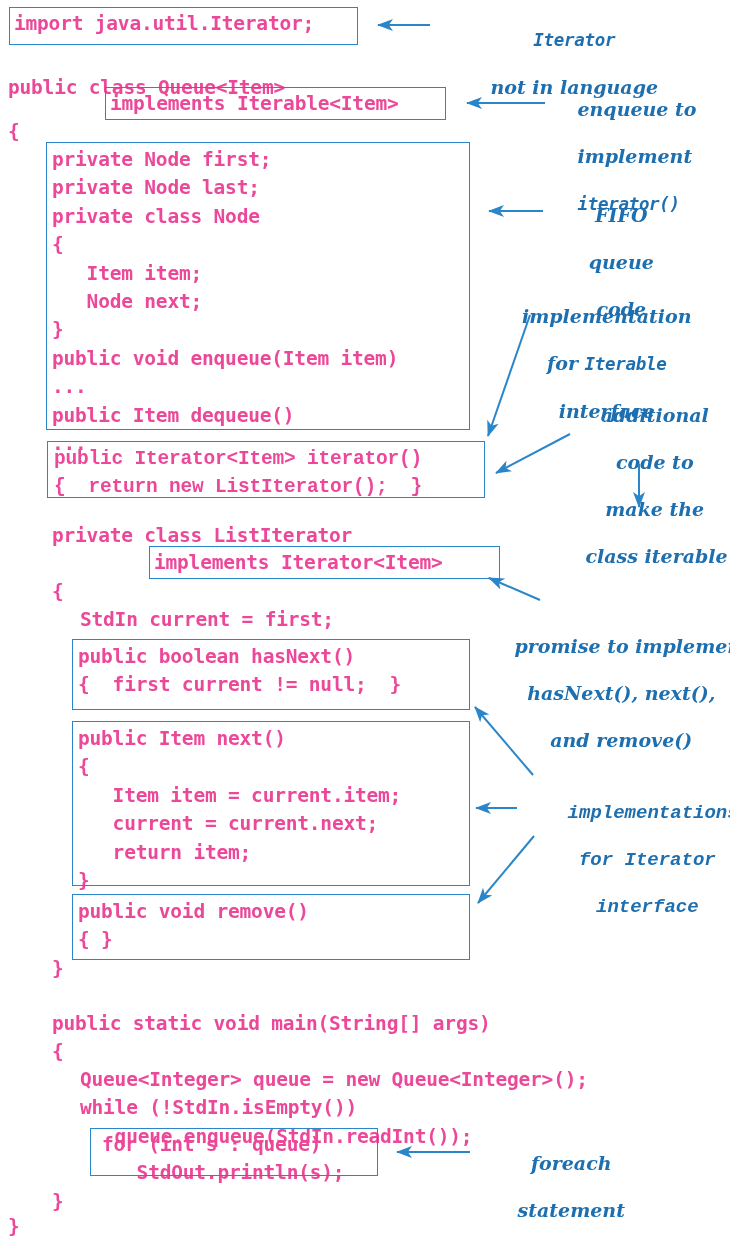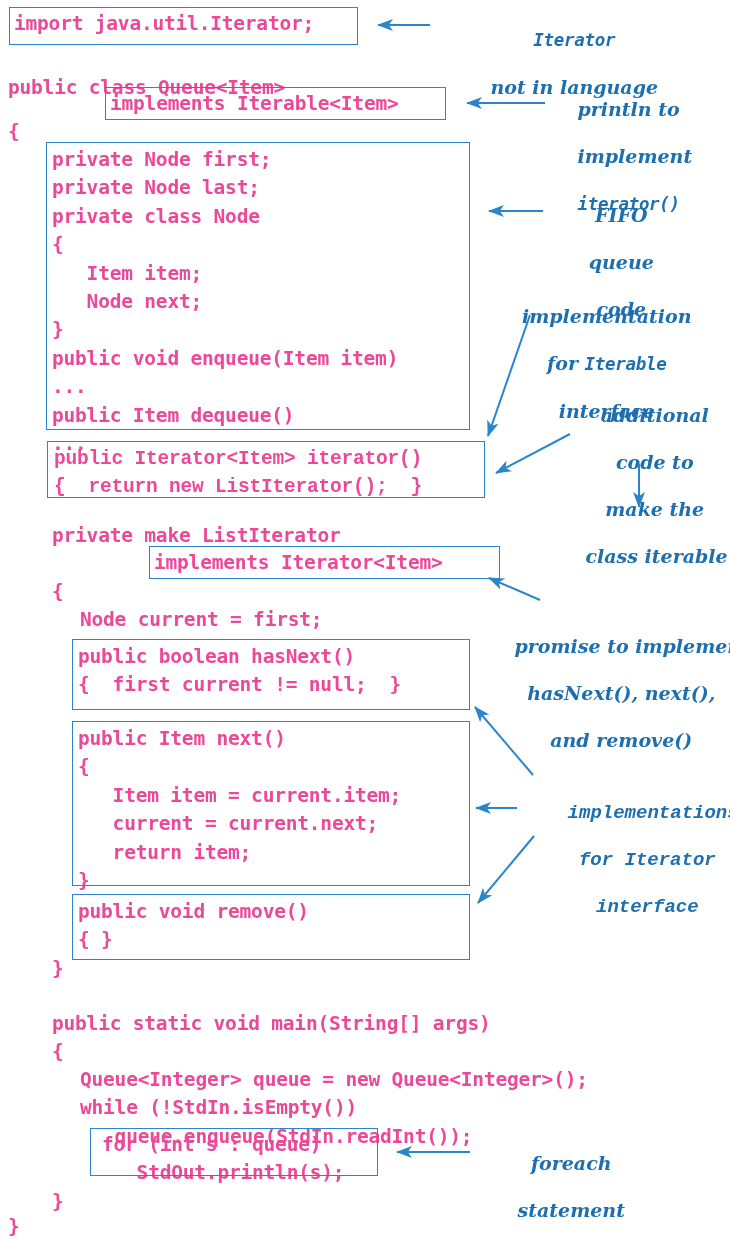--- a/index.html
+++ b/index.html
@@ -73,24 +73,24 @@
    Node next;
 }
 public void enqueue(Item item)
 ...
 public Item dequeue()
 ...</div>
 
   <div class="code" style="left:54px;top:445px;font-family:Liberation Mono, monospace;">public Iterator&lt;Item&gt; iterator()
 {  return new ListIterator();  }</div>
 
-  <div class="code" style="left:52px;top:522px;">private make ListIterator</div>
+  <div class="code" style="left:52px;top:522px;">private class ListIterator</div>
   <div class="code" style="left:154px;top:549px;">implements Iterator&lt;Item&gt;</div>
   <div class="code" style="left:52px;top:578px;">{</div>
-  <div class="code" style="left:80px;top:606px;">Node current = first;</div>
+  <div class="code" style="left:80px;top:606px;">StdIn current = first;</div>
 
   <div class="code" style="left:78px;top:643px;">public boolean hasNext()
 {  first current != null;  }</div>
   <div class="code" style="left:78px;top:725px;">public Item next()
 {
    Item item = current.item;
    current = current.next;
    return item;
 }</div>
   <div class="code" style="left:78px;top:898px;">public void remove()
@@ -116,21 +116,21 @@
   <div class="box" style="left:72px;top:721px;width:398px;height:165px;"></div>
   <div class="box" style="left:72px;top:894px;width:398px;height:66px;"></div>
   <div class="box" style="left:90px;top:1128px;width:288px;height:48px;"></div>
 
   <div class="anno center" style="left:436px;top:4px;width:250px;">
     <span class="mono">Iterator</span><br>
     <span>not in language</span>
   </div>
 
   <div class="anno" style="left:551px;top:74px;width:180px;">
-    <span>println to</span><br>
+    <span>enqueue to</span><br>
     <span>implement</span><br>
     <span class="mono">iterator()</span>
   </div>
 
   <div class="anno center" style="left:548px;top:180px;width:120px;">
     <span>FIFO</span><br>
     <span>queue</span><br>
     <span>code</span>
   </div>
 

